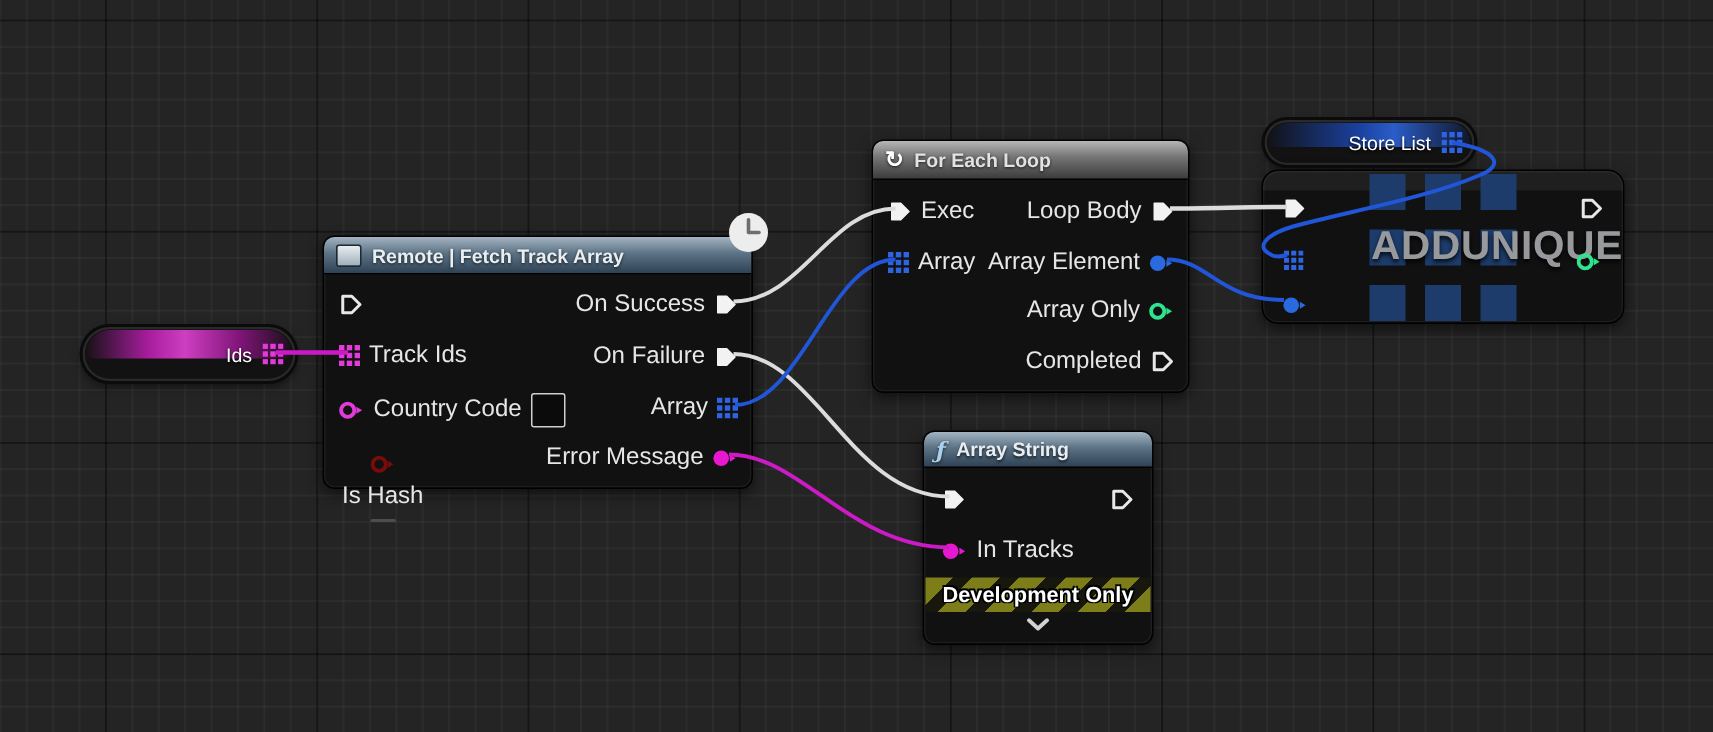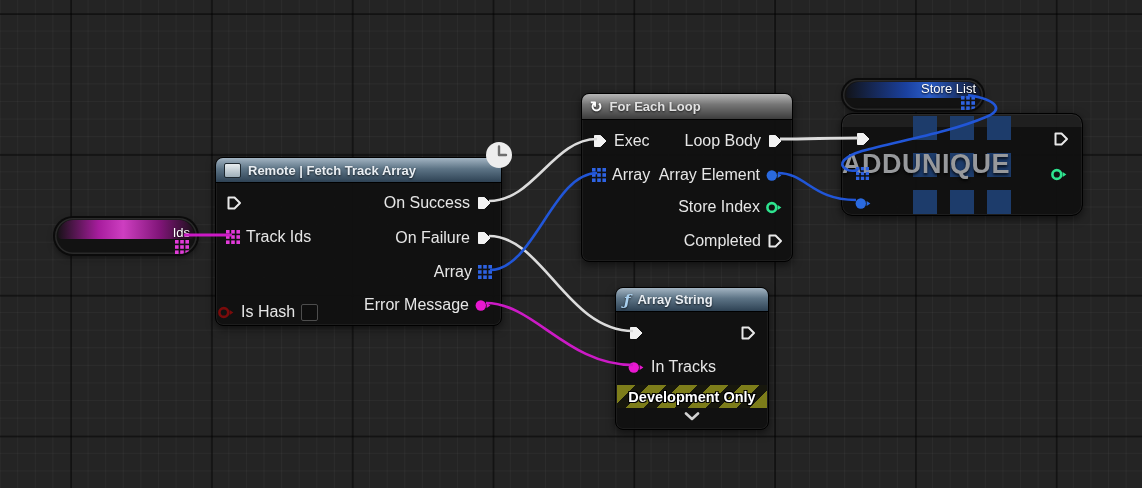--- a/index.html
+++ b/index.html
@@ -20,39 +20,39 @@
   .hdr{display:flex;align-items:center;gap:7px;height:24px;padding:0 8px;
     border-radius:7px 7px 0 0;border-bottom:1px solid #000;
     font-weight:bold;font-size:13px;color:#e9eef3;text-shadow:0 1px 2px rgba(0,0,0,0.7);}
   .hdr-steel{background:linear-gradient(180deg,#a3b4c2 0%,#5d7486 45%,#2e4254 100%);}
   .hdr-gray{background:linear-gradient(180deg,#b6b6b6 0%,#767676 42%,#3c3c3c 100%);}
   .prow{position:absolute;display:flex;align-items:center;gap:6px;height:18px;
     font-size:16px;color:#e6e6e6;white-space:nowrap;}
   .prow.rt{flex-direction:row-reverse;}
   .capsule{position:absolute;background:#121212;border-radius:18px;
     box-shadow:0 0 0 2px #0b0b0b,0 3px 7px rgba(0,0,0,0.6), inset 0 0 0 1.5px rgba(255,255,255,0.10);
-    display:flex;align-items:flex-end;justify-content:flex-end;overflow:hidden;flex-direction:column;}
+    display:flex;align-items:center;justify-content:flex-end;overflow:hidden;}
   .capsule .band{position:absolute;left:3px;right:3px;top:2px;height:52%;border-radius:15px 15px 4px 4px;pointer-events:none;}
   .band-magenta{background:linear-gradient(90deg,rgba(90,12,84,0.10) 0%, #b81ead 30%, #e243d4 48%, #8c1583 75%, rgba(60,8,56,0.25) 100%);opacity:.9;}
   .band-blue{background:linear-gradient(90deg,rgba(12,30,90,0.10) 0%, #1c49b8 45%, #2f6ae8 62%, rgba(15,35,100,0.35) 100%);opacity:.85;}
   .capsule .lbl{position:relative;color:#fff;font-size:13px;margin-right:7px;text-shadow:0 1px 2px #000;}
   .ibox{width:21px;height:21px;border:1.5px solid #cfcfcf;border-radius:2px;background:rgba(0,0,0,0.3);}
   .cbox{width:15px;height:15px;border:1.5px solid #4d4d4d;border-radius:2px;background:#0e0e0e;}
   .banner{position:absolute;left:1px;right:1px;height:23px;display:flex;align-items:center;justify-content:center;
     background:repeating-linear-gradient(135deg,#7d7d1a 0px,#7d7d1a 13px,#17170d 13px,#17170d 22px);
     color:#fff;font-size:14.5px;font-weight:bold;
     text-shadow:-1px -1px 0 #000,1px -1px 0 #000,-1px 1px 0 #000,1px 1px 0 #000;}
   .fica{font-size:15px;font-style:italic;font-family:"DejaVu Serif",serif;color:#a9d0ef;font-weight:bold;}
   .loopico{font-size:15px;color:#fff;font-weight:bold;line-height:1;}
   .sqico{width:15px;height:13px;background:linear-gradient(180deg,#e8edf0,#9fb0ba);border:1px solid #1d2830;border-radius:2px;}
   .wm-grid{position:absolute;left:50%;top:50%;transform:translate(-50%,-50%);
     display:grid;grid-template-columns:repeat(3,24px);grid-template-rows:repeat(3,24px);gap:13px;}
   .wm-grid div{background:#1d3c6b;}
   .wm-text{position:absolute;left:0;right:0;top:50%;transform:translateY(-52%);
-    text-align:left;font-size:27px;font-weight:bold;color:#97999c;letter-spacing:0.5px;
+    text-align:right;font-size:27px;font-weight:bold;color:#97999c;letter-spacing:0.5px;
     text-shadow:0 2px 3px rgba(0,0,0,0.8);}
   svg.pin{display:block;flex:none;}
   #wires{position:absolute;left:0;top:0;z-index:50;pointer-events:none;}
   .z10{z-index:10}.z20{z-index:20}
   #clockbadge{position:absolute;left:485px;top:141px;z-index:35;}
 </style>
 </head>
 <body>
 
 <div id="canvas">
@@ -95,21 +95,29 @@
         <rect x="0" y="5.2" width="3.6" height="3.6"></rect>
             <rect x="5.2" y="5.2" width="3.6" height="3.6"></rect>
             <rect x="10.4" y="5.2" width="3.6" height="3.6"></rect>
         <rect x="0" y="10.4" width="3.6" height="3.6"></rect>
             <rect x="5.2" y="10.4" width="3.6" height="3.6"></rect>
             <rect x="10.4" y="10.4" width="3.6" height="3.6"></rect>
           </g>
         </svg>
       <span>Track Ids</span>
     </div>
-    <div class="prow" style="left:2px;top:145px;">
+    <div class="prow" style="left:10px;top:106px;">
+      <svg class="pin" width="17" height="13" viewBox="0 0 17 13">
+        <circle cx="5.8" cy="6.5" r="4.4" fill="none" stroke="#e23bd9" stroke-width="2.6"></circle>
+        <path d="M11.6 4.1 L15.4 6.5 L11.6 8.9 Z" fill="#e23bd9"></path>
+        </svg>
+      <span>Country Code</span>
+      <span class="ibox"></span>
+    </div>
+    <div class="prow" style="left:12px;top:145px;flex-direction:column;">
       <svg class="pin" width="17" height="13" viewBox="0 0 17 13">
         <circle cx="5.8" cy="6.5" r="4.4" fill="none" stroke="#7a0b0b" stroke-width="2.6"></circle>
         <path d="M11.6 4.1 L15.4 6.5 L11.6 8.9 Z" fill="#7a0b0b"></path>
         </svg>
       <span>Is Hash</span>
       <span class="cbox"></span>
     </div>
 
     <div class="prow rt" style="right:9px;top:36px;">
       <svg class="pin" width="16" height="16" viewBox="0 0 16 16">
@@ -191,21 +199,21 @@
         <circle cx="5.8" cy="6.5" r="5.2" fill="#2a6ae0"></circle>
         <path d="M11.6 4.1 L15.4 6.5 L11.6 8.9 Z" fill="#2a6ae0"></path>
         </svg>
       <span>Array Element</span>
     </div>
     <div class="prow rt" style="right:9px;top:104px;">
       <svg class="pin" width="17" height="13" viewBox="0 0 17 13">
         <circle cx="5.8" cy="6.5" r="4.4" fill="none" stroke="#2ee48f" stroke-width="2.6"></circle>
         <path d="M11.6 4.1 L15.4 6.5 L11.6 8.9 Z" fill="#2ee48f"></path>
         </svg>
-      <span>Store Index</span>
+      <span>Array Only</span>
     </div>
     <div class="prow rt" style="right:9px;top:138px;">
       <svg class="pin" width="16" height="16" viewBox="0 0 16 16">
         <path d="M2.5 2.5 L8.5 2.5 L14 8 L8.5 13.5 L2.5 13.5 Z" fill="none" stroke="#e8e8e8" stroke-width="2" stroke-linejoin="round"></path>
         </svg>
       <span>Completed</span>
     </div>
   </div>
 
   <div class="node z20" style="left:615px;top:287px;width:152px;height:141px;">

